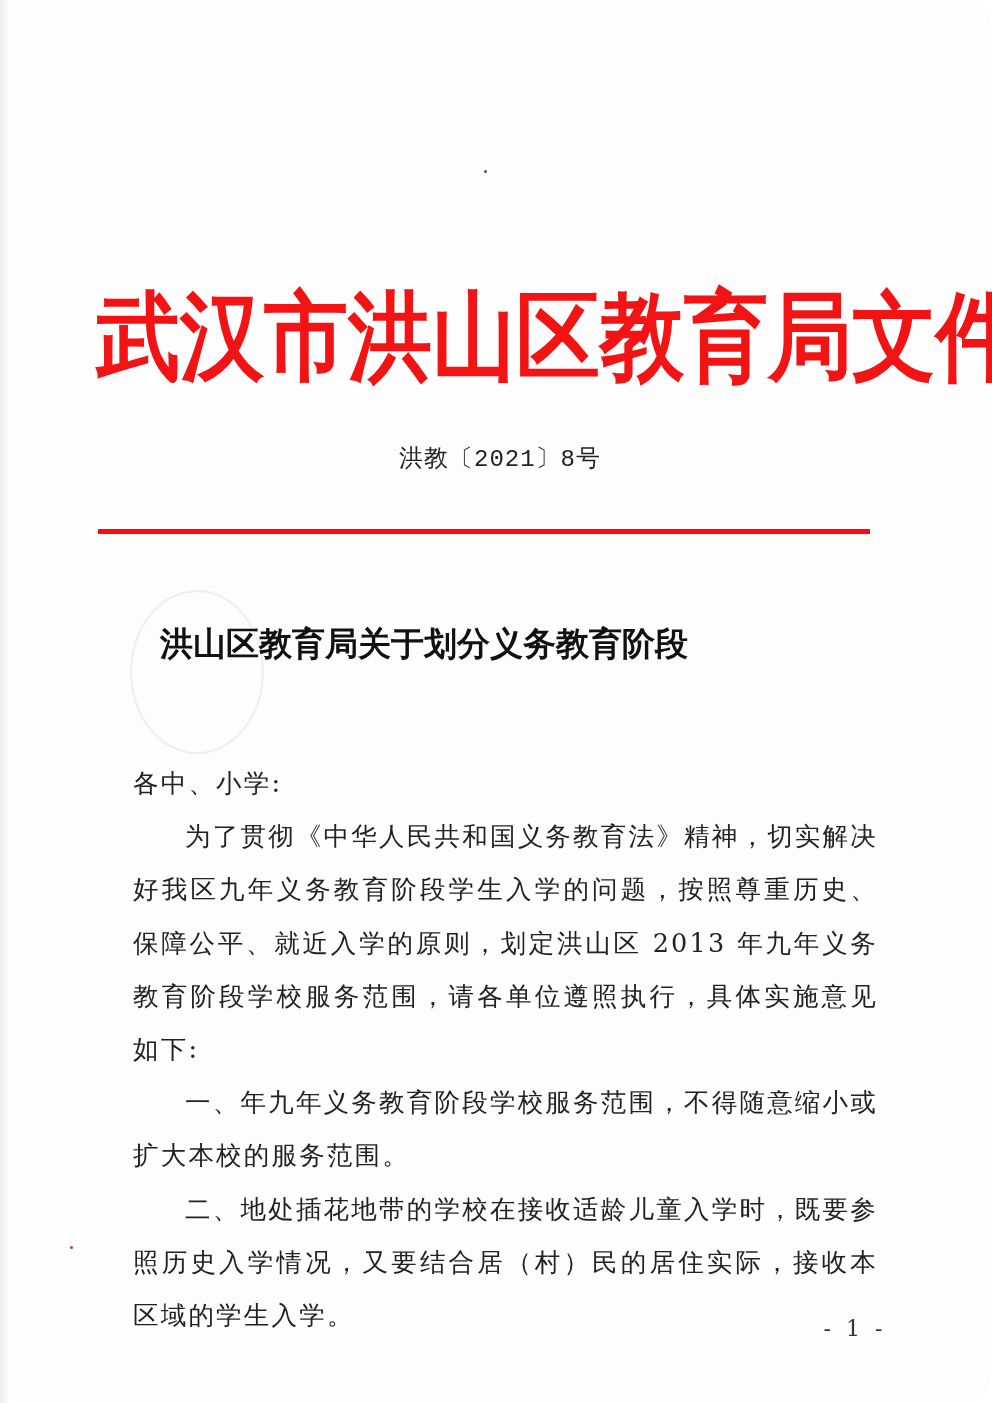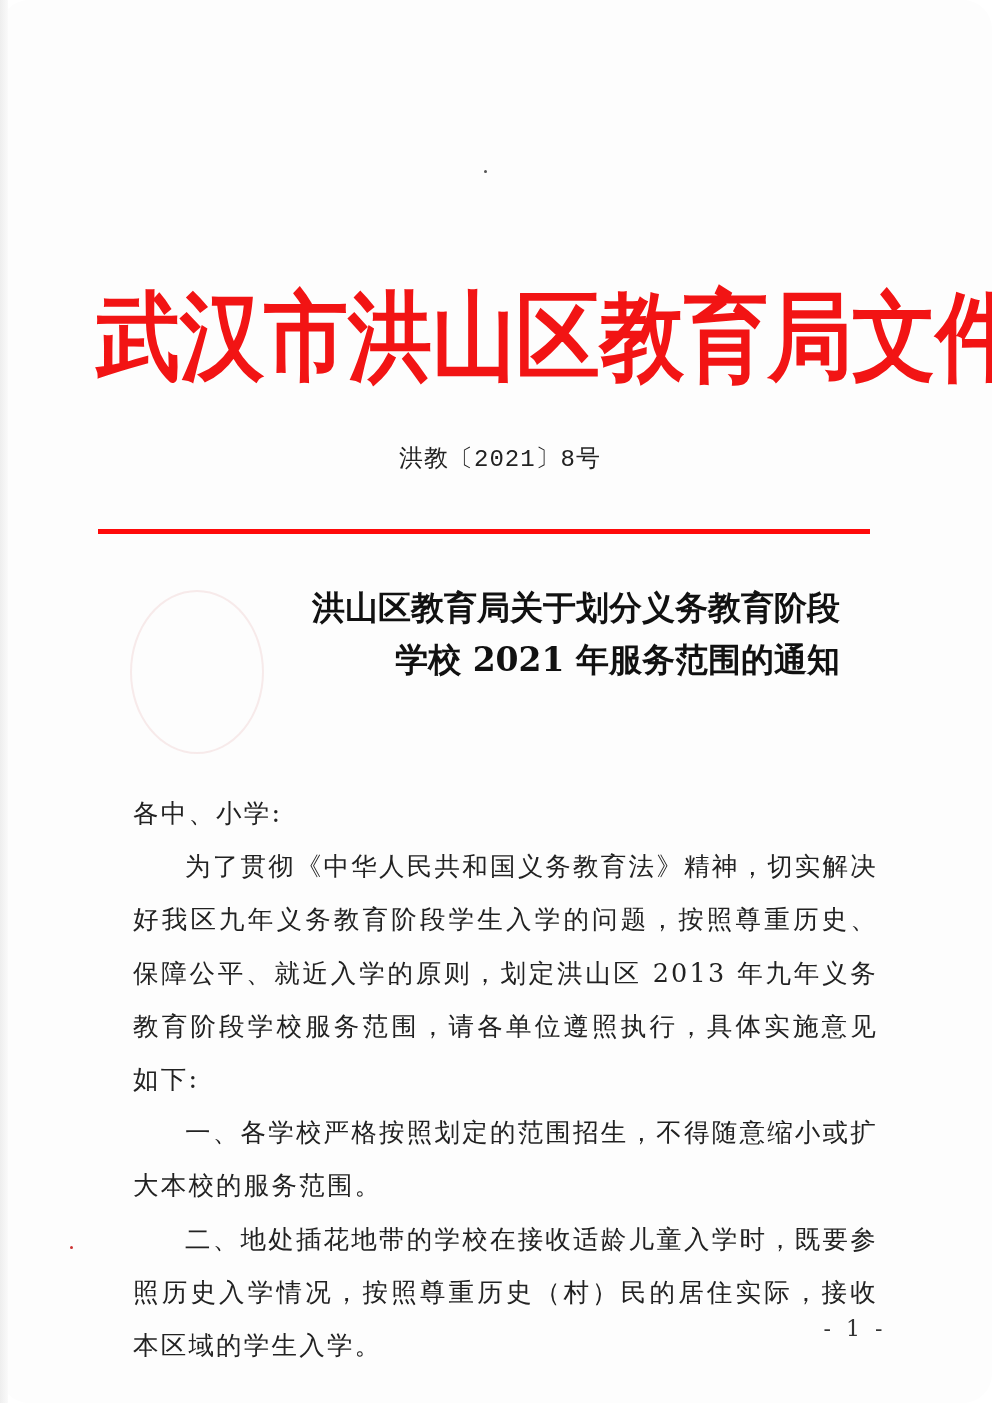--- a/index.html
+++ b/index.html
@@ -40,30 +40,30 @@
     line-height: 40px;
     color: #222;
     letter-spacing: 1px;
     font-family: Liberation Mono, monospace;
   }
   .red-rule {
     position: absolute; left: 98px; top: 529px; width: 772px; height: 5px;
     background: #ff0a0a;
   }
   .title {
-    position: absolute; left: 160px; top: 582px; width: 680px;
-    text-align: right;
+    position: absolute; left: 160px; top: 618px; width: 680px;
+    text-align: left;
     font-weight: bold;
     font-size: 33px;
     line-height: 52px;
     color: #111;
   }
   .title div { white-space: nowrap; }
   .body-text {
-    position: absolute; left: 133px; top: 787px; width: 745px;
+    position: absolute; left: 133px; top: 757px; width: 745px;
     font-size: 25.5px;
     line-height: 53.2px;
     color: #222;
     letter-spacing: 2.2px;
   }
   .body-text p { margin: 0; text-align: justify; text-align-last: left; }
   .indent { text-indent: 52px; }
   .page-number {
     position: absolute; left: 810px; top: 1314px; width: 90px;
     font-size: 22px; line-height: 30px; color: #333; text-align: center;
@@ -86,24 +86,23 @@
   <div class="speck" style="left:70px; top:1246px; background:#c33;"></div>
 
   <div class="masthead">武汉市洪山区教育局文件</div>
 
   <div class="doc-number">洪教〔2021〕8号</div>
 
   <div class="red-rule"></div>
 
   <div class="title">
     <div>洪山区教育局关于划分义务教育阶段</div>
-    <div>学校 2021 年服务范围的通知</div>
   </div>
 
   <div class="body-text">
     <p>各中、小学:</p>
     <p class="indent">为了贯彻《中华人民共和国义务教育法》精神，切实解决好我区九年义务教育阶段学生入学的问题，按照尊重历史、保障公平、就近入学的原则，划定洪山区 2013 年九年义务教育阶段学校服务范围，请各单位遵照执行，具体实施意见如下:</p>
-    <p class="indent">一、各学校严格按照划定的范围招生，不得随意缩小或扩大本校的服务范围。</p>
-    <p class="indent">二、地处插花地带的学校在接收适龄儿童入学时，既要参照历史入学情况，按照尊重历史（村）民的居住实际，接收本区域的学生入学。</p>
+    <p class="indent">一、年九年义务教育阶段学校服务范围，不得随意缩小或扩大本校的服务范围。</p>
+    <p class="indent">二、地处插花地带的学校在接收适龄儿童入学时，既要参照历史入学情况，又要结合居（村）民的居住实际，接收本区域的学生入学。</p>
   </div>
 
   <div class="page-number">- 1 -</div>
 </div>
 
 </body></html>

